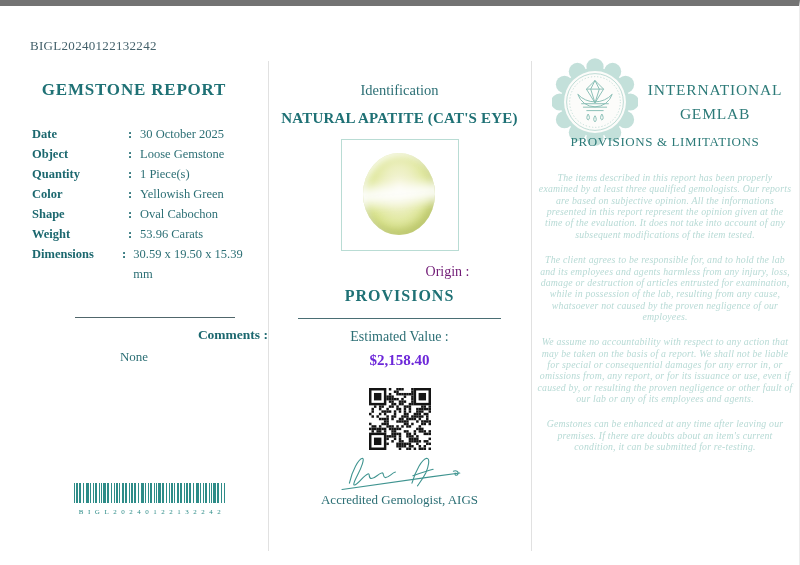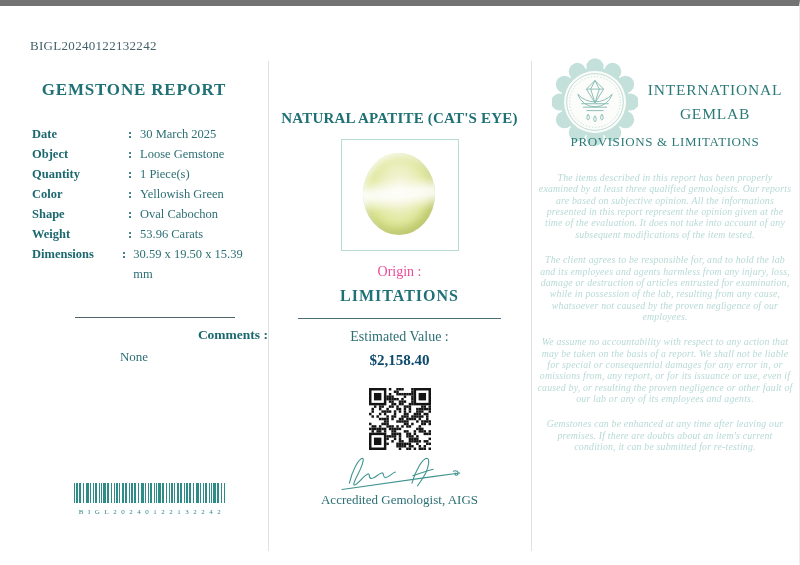--- a/index.html
+++ b/index.html
@@ -36,26 +36,26 @@
     font-weight:bold; color:#1F7175; letter-spacing:.2px;}
   .gem-box{position:absolute; left:73px; top:133px; width:116px; height:110px;
     border:1px solid #b9dcd4; background:#fff;}
   .gem{position:absolute; left:21px; top:13px; width:72px; height:82px; border-radius:50%;
     background:radial-gradient(ellipse at 50% 42%, #f7f6e0 0%, #ecefc0 30%, #dbe590 62%, #cbdc72 88%, #c3d567 100%);
     box-shadow:inset -3px -6px 8px rgba(140,150,60,.35), inset 2px 3px 6px rgba(255,255,255,.8);
     overflow:hidden;}
   .gem::after{content:""; position:absolute; left:-6px; right:-6px; top:32%; height:38%;
     background:linear-gradient(180deg, rgba(255,255,255,0) 0%, rgba(255,255,255,.85) 35%, rgba(255,255,255,.95) 55%, rgba(255,255,255,0) 100%);
     filter:blur(3px); transform:rotate(-4deg);}
-  .origin-label{position:absolute; left:0; top:258px; width:263px; font-size:14px; color:#ec4899;}
+  .origin-label{position:absolute; left:0; top:258px; width:263px; font-size:14px; color:#701a75;padding-left:48px;}
   .origin-value{position:absolute; left:0; top:281px; width:263px; font-size:16px; font-weight:bold;
     color:#1F7175; letter-spacing:1px;}
   .mid-line{position:absolute; left:30px; top:312px; width:203px; height:1px; background:#4a6e74;}
   .value-label{position:absolute; left:0; top:323px; width:263px; font-size:14px; color:#2C6F75;}
-  .value-amount{position:absolute; left:0; top:346px; width:263px; font-size:15px; font-weight:bold; color:#0c4a6e;}
+  .value-amount{position:absolute; left:0; top:346px; width:263px; font-size:15px; font-weight:bold; color:#6d28d9;}
   .qr{position:absolute; left:101px; top:382px; width:62px; height:62px;}
   .signature{position:absolute; left:52px; top:444px; width:160px; height:46px;}
   .gemologist{position:absolute; left:0; top:486px; width:263px; font-size:13px; color:#2C6F75;}
 
   
   .lab-header{position:absolute; left:552px; top:52px; width:240px; display:flex; align-items:center;}
   .lab-logo{width:86px; height:88px; flex:0 0 86px;}
   .lab-name{flex:1; text-align:center; font-size:15.5px; line-height:1.55; color:#2C7A78; letter-spacing:.8px;}
   .provisions-title{position:absolute; left:537px; top:128px; width:256px; text-align:center;
     font-size:13px; color:#2C7A78; letter-spacing:.6px;}
@@ -71,21 +71,21 @@
   <div class="vdivider" id="div1"></div>
   <div class="vdivider" id="div2"></div>
 
   <div class="report-number">BIGL20240122132242</div>
   <div class="report-title">GEMSTONE REPORT</div>
 
   <div class="fields">
     <div class="field-row">
       <span class="field-label">Date</span>
       <span class="field-sep">:</span>
-      <span class="field-value">30 March 2025</span>
+      <span class="field-value">30 October 2025</span>
     </div>
     <div class="field-row">
       <span class="field-label">Object</span>
       <span class="field-sep">:</span>
       <span class="field-value">Loose Gemstone</span>
     </div>
     <div class="field-row">
       <span class="field-label">Quantity</span>
       <span class="field-sep">:</span>
       <span class="field-value">1 Piece(s)</span>
@@ -166,28 +166,29 @@
           <rect x="139" y="0" width="1" height="20" fill="#2E8C88"></rect>
           <rect x="141" y="0" width="3" height="20" fill="#2E8C88"></rect>
           <rect x="145" y="0" width="2" height="20" fill="#2E8C88"></rect>
           <rect x="149" y="0" width="1" height="20" fill="#2E8C88"></rect>
           <rect x="152" y="0" width="1" height="20" fill="#2E8C88"></rect>
         </svg></div>
     <span class="barcode-text">BIGL20240122132242</span>
   </div>
 
   <div class="midcol" style="height:565px;">
+    <div class="identification-heading">Identification</div>
     <div class="identification-result">NATURAL APATITE (CAT'S EYE)</div>
 
     <div class="gem-box">
       <div class="gem"></div>
     </div>
 
     <div class="origin-label">Origin :</div>
-    <div class="origin-value">LIMITATIONS</div>
+    <div class="origin-value">PROVISIONS</div>
     <div class="mid-line"></div>
     <div class="value-label">Estimated Value :</div>
     <div class="value-amount">$2,158.40</div>
 
     <div class="qr" id="qrcode"><svg width="62" height="62" viewBox="0 0 62 62">
           <rect x="19.84" y="0.00" width="2.48" height="2.48" fill="#141414"></rect>
           <rect x="27.28" y="0.00" width="2.48" height="2.48" fill="#141414"></rect>
           <rect x="29.76" y="0.00" width="2.48" height="2.48" fill="#141414"></rect>
           <rect x="32.24" y="0.00" width="2.48" height="2.48" fill="#141414"></rect>
           <rect x="42.16" y="0.00" width="2.48" height="2.48" fill="#141414"></rect>

